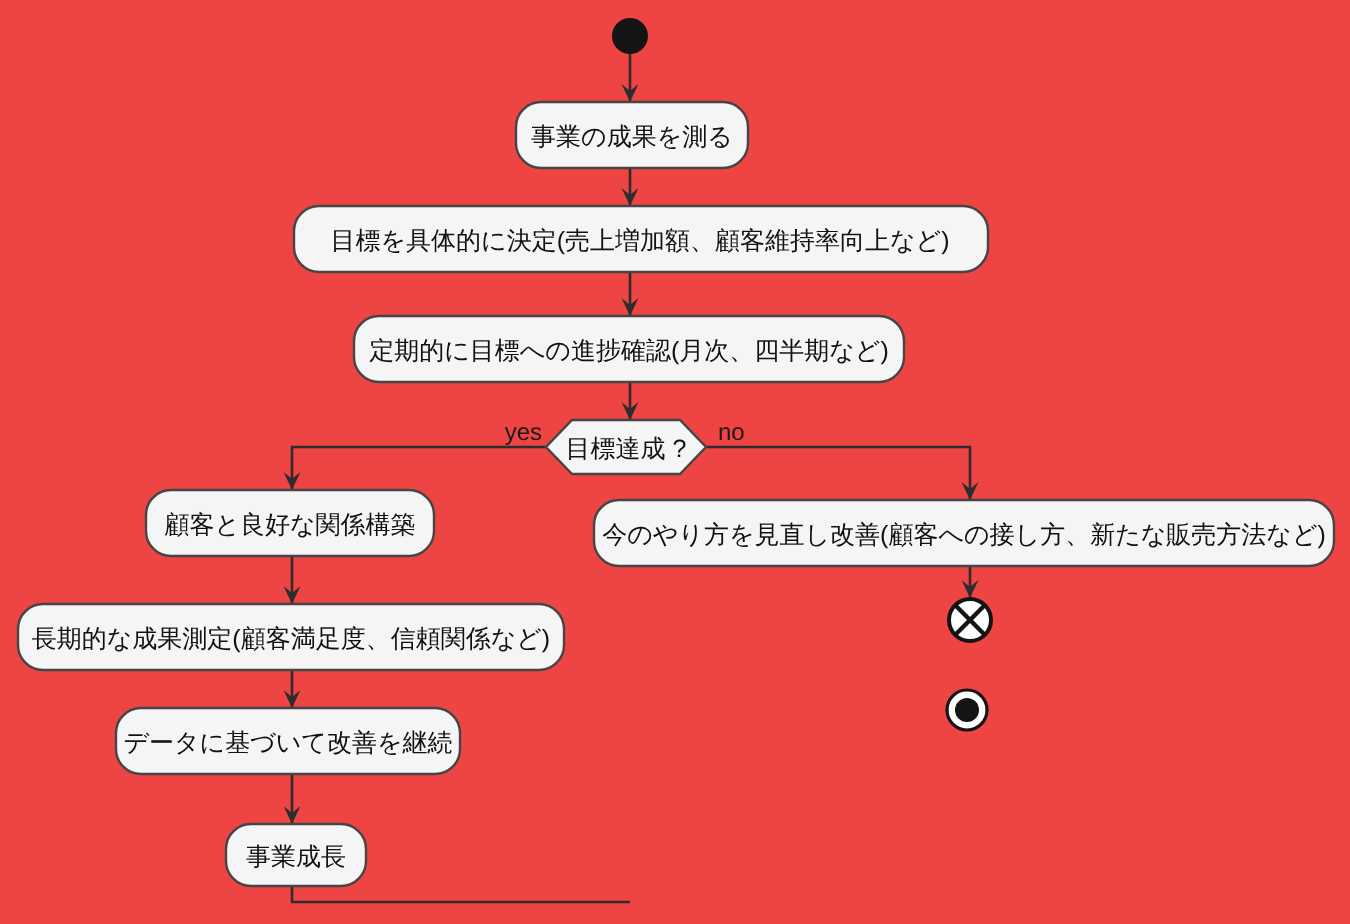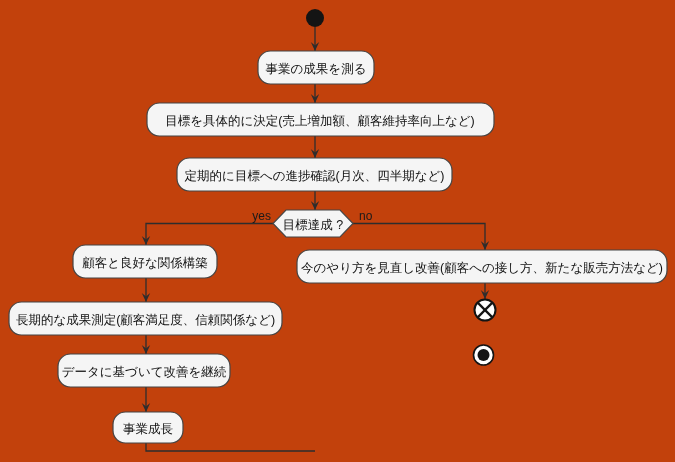--- a/index.html
+++ b/index.html
@@ -1,20 +1,20 @@
 <!DOCTYPE html>
 <html><head>
 <meta charset="utf-8">
 <style>
   html, body { margin: 0; padding: 0; background: #ffffff; }
   .canvas {
     position: relative;
     width: 675px;
     height: 462px;
-    background: #c2410c;
+    background: #ef4444;
     font-family: "Liberation Sans", "DejaVu Sans", sans-serif;
     overflow: hidden;
     text-decoration: underline;
   }
   svg { display: block; }
   .edge {
     fill: none;
     stroke: #2d2d2d;
     stroke-width: 1.3;
   }

